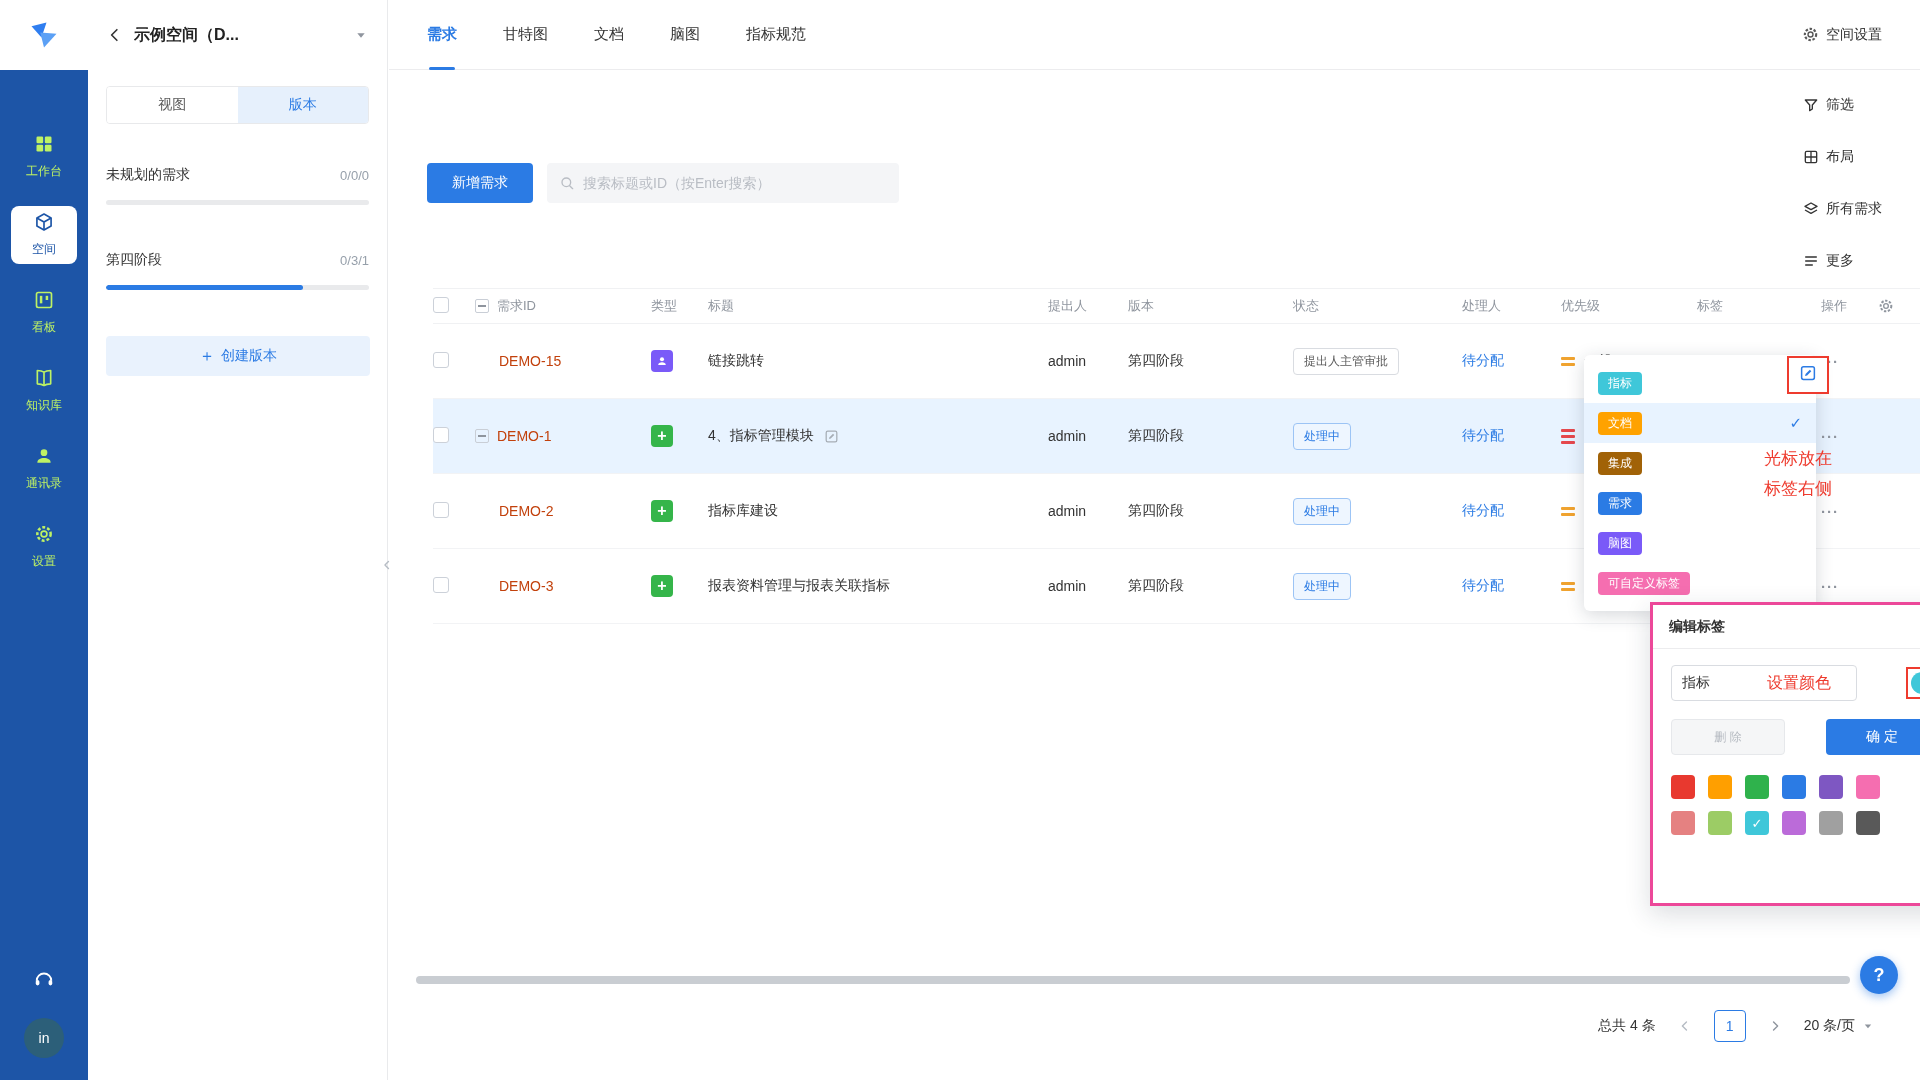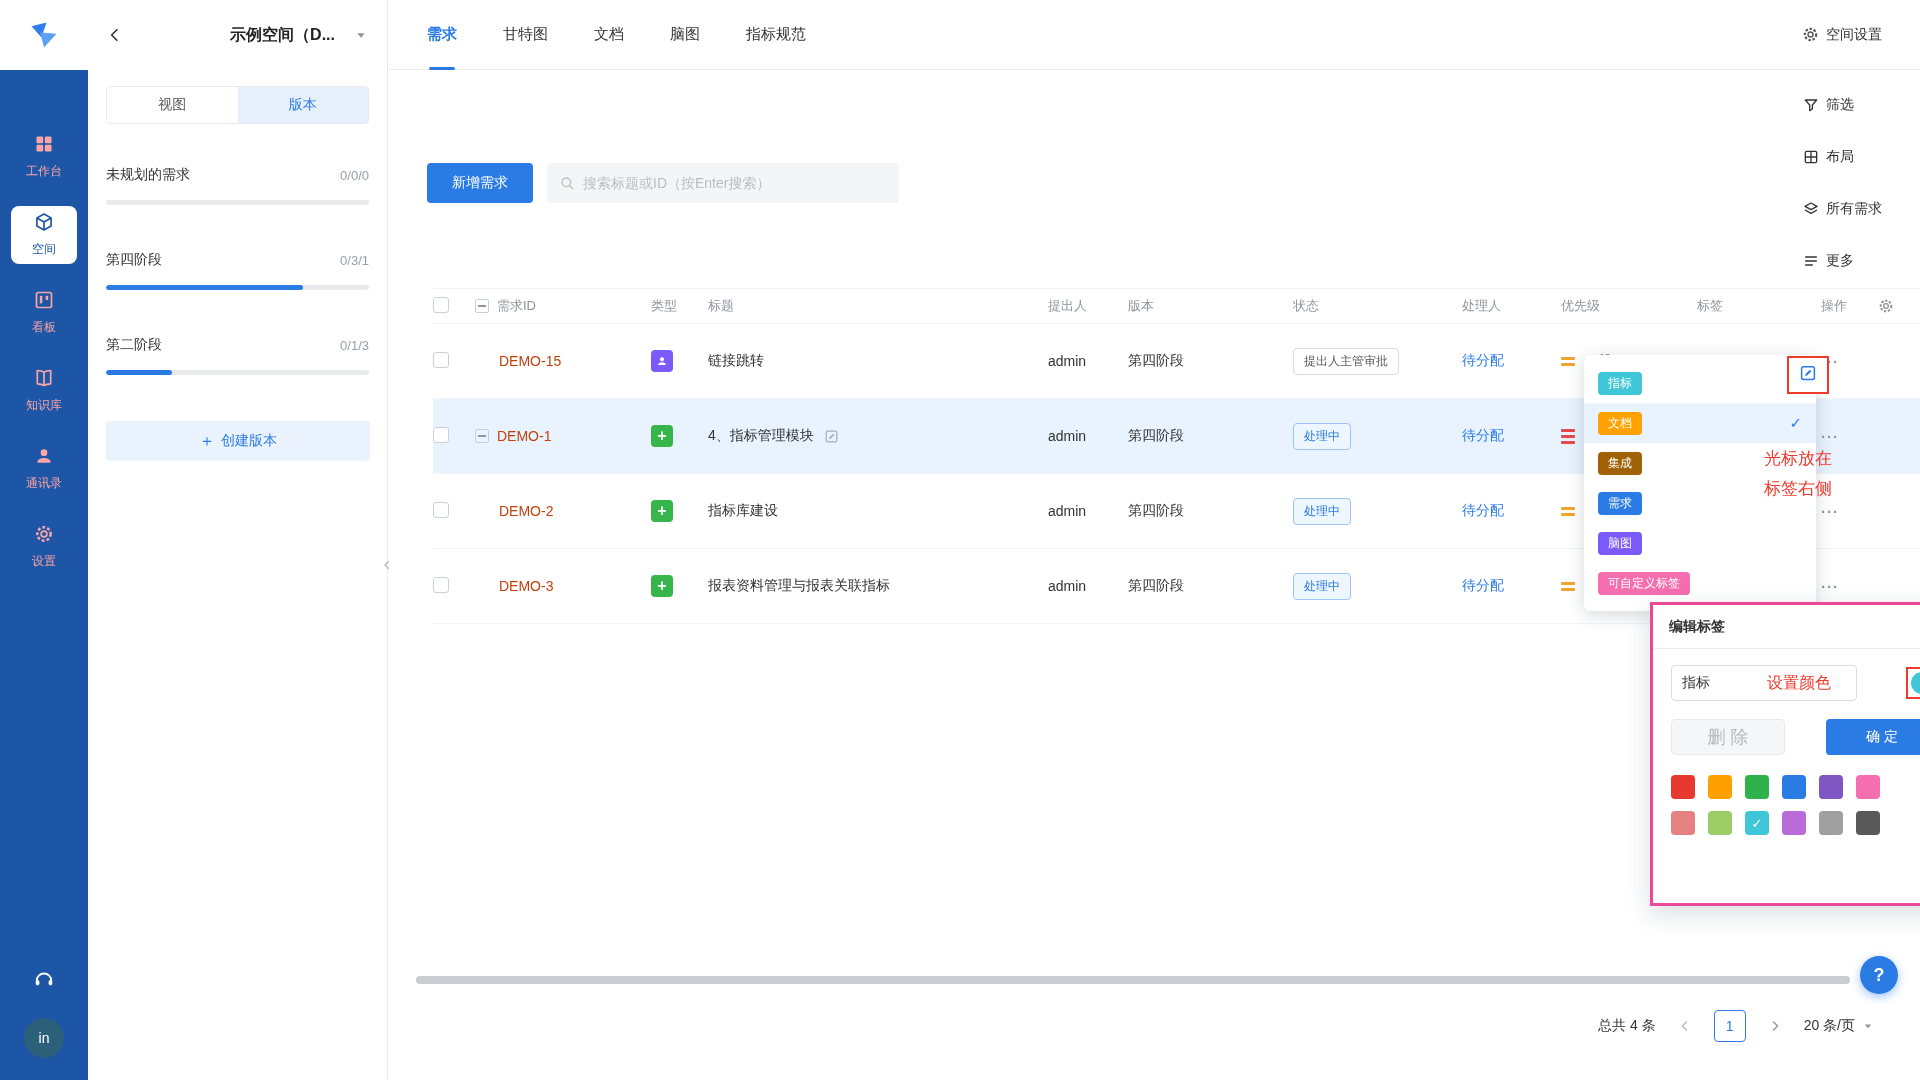--- a/index.html
+++ b/index.html
@@ -4,29 +4,29 @@
 <style>
   * { box-sizing: border-box; margin: 0; padding: 0; }
   html,body { background:#fff; }
   body { font-family: "Liberation Sans", "DejaVu Sans", sans-serif; }
   .app { position: relative; width: 1920px; height: 1080px; background:#fff; overflow: hidden; }
 
   
   .rail { position:absolute; left:0; top:0; width:88px; height:1080px; background:#1d55a7; }
   .rail-logo { height:70px; background:#fff; display:flex; align-items:center; justify-content:center; }
   .rail-nav { display:flex; flex-direction:column; align-items:center; padding-top:58px; gap:20px; }
-  .rail-item { width:66px; height:58px; border-radius:8px; display:flex; flex-direction:column; align-items:center; justify-content:center; gap:5px; color:#fca5a5; cursor:pointer; }
+  .rail-item { width:66px; height:58px; border-radius:8px; display:flex; flex-direction:column; align-items:center; justify-content:center; gap:5px; color:#bef264; cursor:pointer; }
   .rail-item .rlbl { font-size:12px; }
   .rail-item.active { background:#fff; color:#1d55a7; }
   .rail-bottom { position:absolute; bottom:22px; left:0; width:88px; display:flex; flex-direction:column; align-items:center; gap:24px; }
   .avatar { width:40px; height:40px; border-radius:50%; background:#2c5f79; color:#fff; font-size:14px; display:flex; align-items:center; justify-content:center; }
 
   
   .panel { position:absolute; left:88px; top:0; width:300px; height:1080px; background:#fff; border-right:1px solid #e9eaec; }
-  .panel-head { height:70px; display:flex; align-items:center; padding:0 18px; gap:18px; color:#222;text-align:right; }
+  .panel-head { height:70px; display:flex; align-items:center; padding:0 18px; gap:10px; color:#222; }
   .panel-title { font-size:16px; font-weight:bold; flex:1; white-space:nowrap; overflow:hidden; }
   .seg { margin:16px 18px 6px; display:flex; border:1px solid #e8e9eb; border-radius:4px; overflow:hidden; height:38px; }
   .seg-item { flex:1; display:flex; align-items:center; justify-content:center; font-size:14px; color:#595959; background:#fff; cursor:pointer; }
   .seg-item.active { background:#e6f0fc; color:#2b7be4; }
   .versions { padding:12px 18px 0; }
   .version { padding:24px 0 22px; cursor:pointer; }
   .vrow { display:flex; justify-content:space-between; align-items:center; }
   .vname { font-size:14px; color:#333; }
   .vcount { font-size:13px; color:#97a0ab; }
   .vbar { margin-top:16px; height:5px; border-radius:3px; background:#e9eaec; overflow:hidden; }
@@ -99,21 +99,21 @@
   .dialog { position:absolute; left:1650px; top:602px; width:309px; height:304px; background:#fff; border:3px solid #ec4899; box-shadow:0 8px 24px rgba(31,45,61,.16); z-index:40; }
   .dlg-head { height:44px; display:flex; align-items:center; padding:0 16px; border-bottom:1px solid #ececee; font-size:14px; color:#333; font-weight:bold; }
   .dlg-close { margin-left:auto; color:#8f959e; font-size:18px; font-weight:normal; cursor:pointer; }
   .dlg-body { padding:16px 18px 0; }
   .dlg-input-row { position:relative; display:flex; align-items:center; gap:6px; }
   .dlg-input { width:186px; height:36px; border:1px solid #d9dce1; border-radius:4px; padding:0 10px; font-size:14px; color:#333; outline:none; }
   .anno-color-hint { position:absolute; left:96px; top:8px; color:#ee3b2e; font-size:16px; background:transparent; pointer-events:none; }
   .anno-dot-box { margin-left:auto; width:32px; height:32px; border:2px solid #ee3b2e; display:flex; align-items:center; justify-content:center; }
   .color-dot { width:22px; height:22px; border-radius:50%; cursor:pointer; }
   .dlg-buttons { display:flex; gap:12px; margin-top:18px; }
-  .btn-del { flex:1; height:36px; background:#f5f6f7; border:1px solid #e6e8eb; color:#b4b9c0; border-radius:4px; font-size:18px; cursor:not-allowed; }
+  .btn-del { flex:1; height:36px; background:#f5f6f7; border:1px solid #e6e8eb; color:#b4b9c0; border-radius:4px; font-size:12px; cursor:not-allowed; }
   .btn-ok { flex:1; height:36px; background:#2b7be4; border:none; color:#fff; border-radius:4px; font-size:14px; cursor:pointer;margin-left:29px; }
   .palette { margin-top:20px; display:flex; flex-direction:column; gap:12px; }
   .p-row { display:flex; gap:13px; }
   .swatch { width:24px; height:24px; border-radius:4px; display:flex; align-items:center; justify-content:center; color:#fff; font-size:13px; cursor:pointer; }
 
   
   .hscrollbar { position:absolute; left:416px; top:976px; width:1434px; height:8px; border-radius:4px; background:#c9cdd2; cursor:pointer; }
   .pagination { position:absolute; right:45px; top:1010px; display:flex; align-items:center; gap:14px; font-size:14px; color:#333; }
   .pg-chev { width:30px; height:30px; display:flex; align-items:center; justify-content:center; color:#b6bcc4; cursor:pointer; }
   .pg-chev.next { color:#8f959e; }
@@ -220,29 +220,20 @@
             <div class="vfill" style="width: 0%;"></div>
           </div>
       </div>
       <div class="version">
         <div class="vrow">
             <span class="vname">第四阶段</span>
             <span class="vcount">0/3/1</span>
           </div>
         <div class="vbar">
             <div class="vfill" style="width: 75%;"></div>
-          </div>
-      </div>
-      <div class="version">
-        <div class="vrow">
-            <span class="vname">第二阶段</span>
-            <span class="vcount">0/1/3</span>
-          </div>
-        <div class="vbar">
-            <div class="vfill" style="width: 25%;"></div>
           </div>
       </div>
     </div>
     <button class="create-btn">
       <span style="font-size:16px">＋</span>
       <span>创建版本</span>
     </button>
   </aside>
   <span class="collapse-handle"><svg width="14" height="18" viewBox="0 0 24 24" fill="none" stroke="currentColor" stroke-width="2.4" stroke-linecap="round" stroke-linejoin="round">
         <path d="M14.5 6L8.5 12l6 6"></path>

